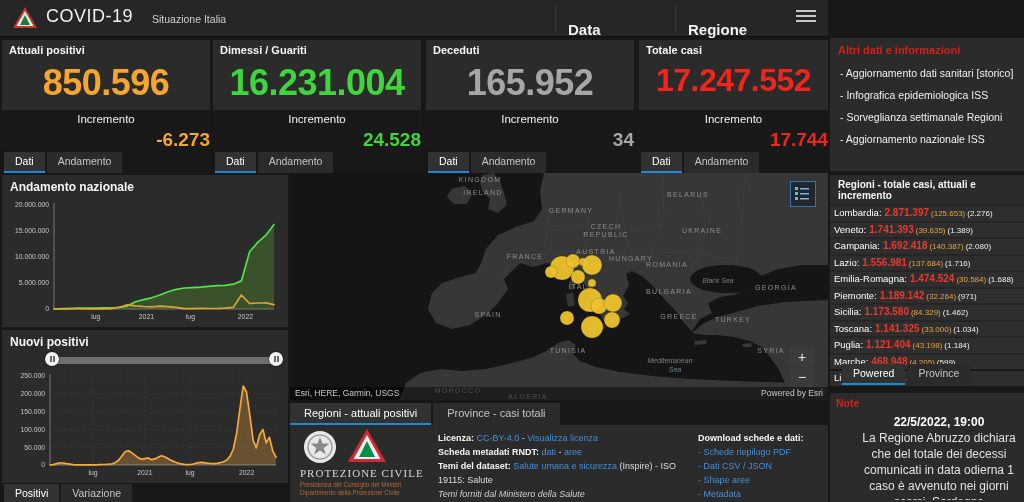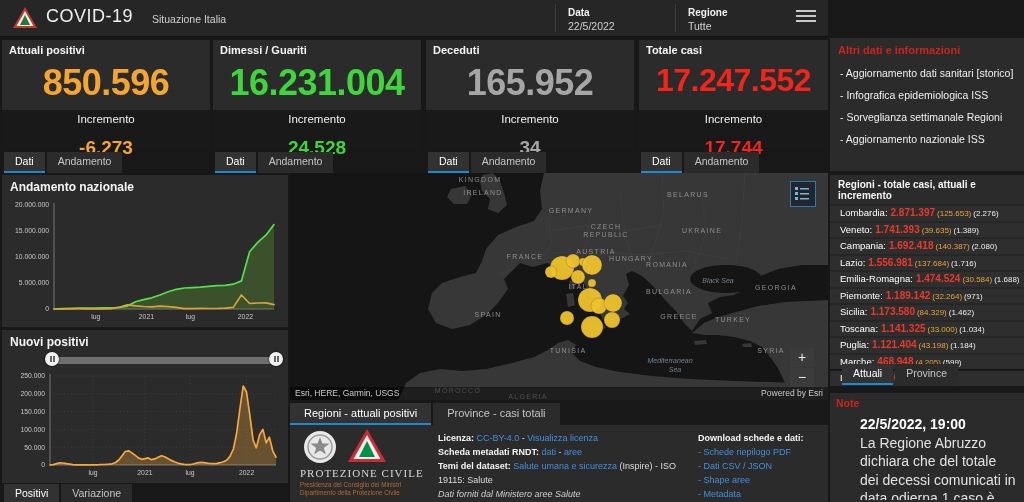--- a/index.html
+++ b/index.html
@@ -3,31 +3,31 @@
 <meta charset="utf-8">
 <style>
   html,body{margin:0;padding:0;}
   body{width:1024px;height:502px;background:#181818;font-family:"Liberation Sans",sans-serif;color:#ddd;position:relative;overflow:hidden;}
   .abs{position:absolute;}
   
   #header{left:0;top:0;width:828px;height:36px;background:#262626;border-bottom:1px solid #101010;}
   #hdr-title{left:46px;top:6px;font-size:18px;color:#efefef;letter-spacing:.5px;}
   #hdr-sub{left:152px;top:13px;font-size:10.5px;color:#cfcfcf;}
   .hdr-block{top:4px;height:28px;border-left:1px solid #3a3a3a;padding-left:12px;}
-  .hdr-lab{font-size:10px;font-weight:bold;color:#f2f2f2;margin-top:3px;}
+  .hdr-lab{font-size:15px;font-weight:bold;color:#f2f2f2;margin-top:17px;}
   .hdr-val{font-size:10.5px;color:#cfcfcf;margin-top:2px;}
   #menu-btn{right:12px;top:10px;width:20px;height:14px;cursor:pointer;}
   #menu-btn i{display:block;height:2px;background:#c9c9c9;margin-bottom:3px;}
   
   .stat{top:40px;height:110px;background:#2b2b2b;}
   .stat .plabel{left:7px;top:4px;font-size:11px;font-weight:bold;color:#f5f5f5;position:absolute;}
   .stat .pvalue{position:absolute;left:0;right:0;top:22px;text-align:center;font-size:36px;font-weight:bold;letter-spacing:-.5px;}
   .stat .pinc{position:absolute;left:0;right:0;bottom:0;height:40px;background:#191919;text-align:center;}
   .stat .pinc-label{font-size:11.5px;color:#f0f0f0;margin-top:3px;}
-  .stat .pinc-value{font-size:19px;font-weight:bold;margin-top:12px;}
+  .stat .pinc-value{font-size:19px;font-weight:bold;margin-top:4px;text-align:right;}
   .tabbar{display:flex;gap:2px;}
   .tab{padding:3px 11px 4px 11px;font-size:10.5px;color:#c4c4c4;background:#2b2b2b;border-bottom:2px solid transparent;cursor:pointer;white-space:nowrap;}
   .tab.active{color:#fff;background:#323232;border-bottom:2px solid #1E88D2;}
   .stat-tabs{top:152px;}
   
   .chart-panel{left:2px;width:286px;background:#2b2b2b;}
   .chart-title{position:absolute;left:8px;top:5px;font-size:12px;font-weight:bold;color:#f5f5f5;}
   
   #range-slider{left:48px;right:10px;top:24px;height:12px;}
   .slider-track{position:absolute;left:0;right:0;top:3px;height:7px;background:#6f6f6f;border-radius:4px;}
@@ -36,26 +36,26 @@
   .slider-handle i:first-child{left:5px;} .slider-handle i:last-child{left:8px;}
   
   #map{left:290px;top:173px;width:538px;height:227px;background:#141414;overflow:hidden;cursor:grab;}
   #map-attrib{left:0;right:0;bottom:0;height:13px;background:rgba(0,0,0,0.45);font-size:8.5px;color:#c9c9c9;}
   #legend-btn{right:12px;top:8px;width:24px;height:24px;background:#20262b;border:1px solid #2A7AB8;cursor:pointer;}
   .zoom-btn{right:14px;width:24px;height:19px;background:#3b3b3b;color:#e8e8e8;font-size:14px;text-align:center;line-height:18px;cursor:pointer;}
   
   .rpanel{left:830px;width:194px;background:#2b2b2b;}
   .red-title{font-size:11px;font-weight:bold;color:#C9241D;padding:6px 20px 2px 8px;}
   .info-link{font-size:10.5px;color:#f0f0f0;margin:9px 8px 0 10px;padding-left:8px;text-indent:-8px;line-height:1.25;cursor:pointer;}
-  .rg-row{display:flex;align-items:baseline;background:#2e2e2e;margin-bottom:2px;padding:1px 10px;height:12.5px;cursor:pointer;white-space:nowrap;overflow:hidden;}
+  .rg-row{display:flex;align-items:baseline;background:#2e2e2e;margin-bottom:2px;padding:1px 4px;height:12.5px;cursor:pointer;white-space:nowrap;overflow:hidden;}
   .rg-name{font-size:9.5px;color:#fff;margin-right:3px;}
   .rg-total{font-size:10px;font-weight:bold;color:#E8392B;margin-right:2px;}
   .rg-act{font-size:8px;color:#E8A33D;margin-right:2px;}
   .rg-inc{font-size:8px;color:#eee;}
-  #note-body{position:absolute;left:30px;right:6px;top:22px;bottom:2px;font-size:14px;line-height:1.33;color:#e2e2e2;overflow:hidden;}
+  #note-body{position:absolute;left:30px;right:6px;top:22px;bottom:2px;font-size:12px;line-height:1.33;color:#e2e2e2;overflow:hidden;text-align:center;}
   #note-ts{font-weight:bold;color:#fff;}
   
   #footer-tabs{left:290px;top:403px;}
   #footer{left:290px;top:425px;width:538px;height:77px;background:#2b2b2b;}
   #pc-logo-title{position:absolute;left:10px;top:42px;width:150px;font-family:"Liberation Serif",serif;font-size:11px;letter-spacing:1px;color:#d8d8d8;}
   .pc-logo-line{position:absolute;left:10px;width:160px;font-size:6.3px;color:#B06A33;}
   .lic{position:absolute;left:148px;top:7px;width:260px;font-size:9px;line-height:1.55;color:#ddd;}
   .lic b{color:#f5f5f5;}
   .blue{color:#418FDE;cursor:pointer;}
   .ital{font-style:italic;color:#cfcfcf;}
@@ -317,21 +317,21 @@
     <polygon points="21,14 29,30 13,30" fill="#009246"></polygon>
   </svg>
   <div id="pc-logo-title">PROTEZIONE CIVILE</div>
   <div class="pc-logo-line" style="top:56px">Presidenza del Consiglio dei Ministri</div>
   <div class="pc-logo-line" style="top:64px">Dipartimento della Protezione Civile</div>
 
   <div class="lic">
     <div><b>Licenza: </b><span class="blue">CC-BY-4.0</span><span> - </span><span class="blue">Visualizza licenza</span></div>
     <div><b>Scheda metadati RNDT: </b><span class="blue">dati</span><span> - </span><span class="blue">aree</span></div>
     <div><b>Temi del dataset: </b><span class="blue">Salute umana e sicurezza</span><span> (Inspire) - ISO 19115: Salute</span></div>
-    <div class="ital">Dati forniti dal Ministero aree Salute</div>
+    <div class="ital">Temi forniti dal Ministero della Salute</div>
     <div class="ital">Elaborazione e gestione dati a cura del Dipartimento della Protezione Civile</div>
   </div>
 
   <div id="downloads">
     <b>Download schede e dati:</b>
     <div class="dl-link">- Schede riepilogo PDF</div>
     <div class="dl-link">- Dati CSV / JSON</div>
     <div class="dl-link">- Shape aree</div>
     <div class="dl-link">- Metadata</div>
   </div>
@@ -409,21 +409,21 @@
     </div>
   <div class="rg-row">
       <span class="rg-name">Liguria:</span>
       <span class="rg-total">445.679</span>
       <span class="rg-act">(9.040)</span>
       <span class="rg-inc">(473)</span>
     </div>
 </div>
 
 <div class="abs tabbar" style="left:842px;top:364px">
-  <div class="tab active">Attuali</div>
+  <div class="tab active">Powered</div>
   <div class="tab">Province</div>
 </div>
 
 <div class="abs rpanel" style="top:393px;height:109px;overflow:hidden">
   <div class="red-title" style="font-size:10.5px;padding:4px 6px 0 6px">Note</div>
   <div id="note-body">
     <span id="note-ts">22/5/2022, 19:00</span><br>
     <span>La Regione Abruzzo dichiara che del totale dei decessi comunicati in data odierna 1 caso è avvenuto nei giorni scorsi. Sardegna L'incremento dei nuovi casi tiene conto anche dei casi diagnosticati con test antigenico. Pertanto si specifica che dei 594 casi dichiarati oggi, 533 sono stati diagnosticati da tampone antigenico. Sicilia Sul numero complessivo dei</span>
   </div>
 </div>

